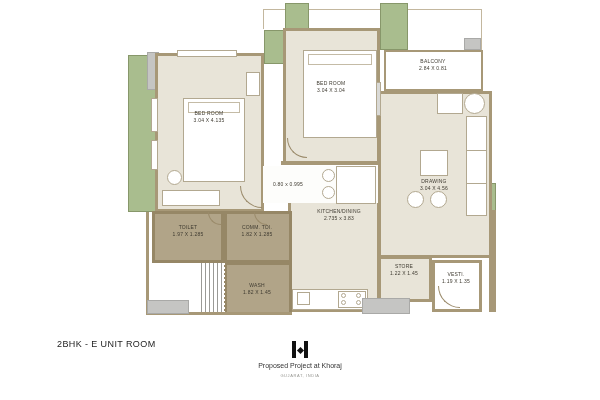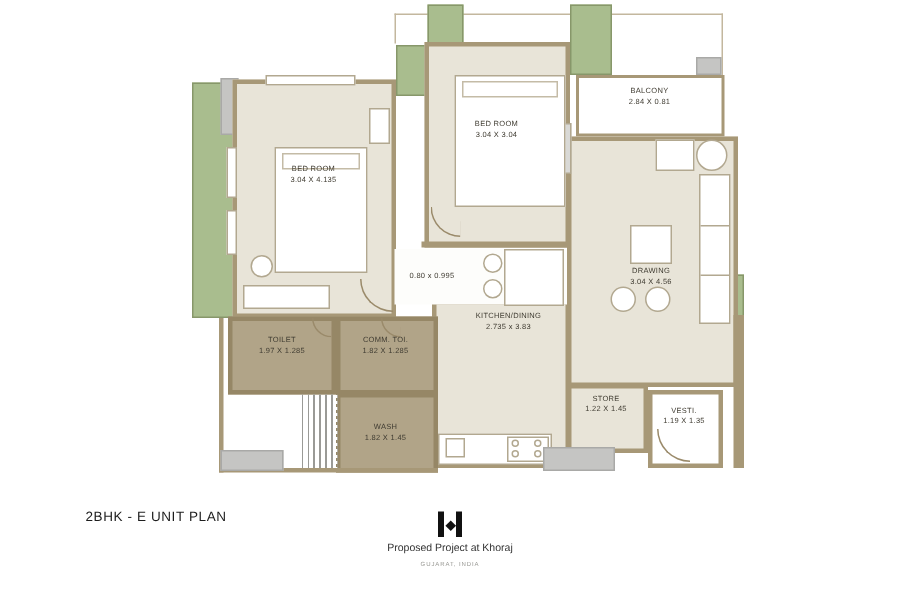--- a/index.html
+++ b/index.html
@@ -148,21 +148,21 @@
   <div class="rlabel" style="left:369px;top:263px;width:70px;">
     <span>STORE</span>
     <span>1.22 X 1.45</span>
   </div>
   <div class="rlabel" style="left:421px;top:271px;width:70px;">
     <span>VESTI.</span>
     <span>1.19 X 1.35</span>
   </div>
   <div class="dimlabel" style="left:253px;top:181px;width:70px;">0.80 x 0.995</div>
 
-  <div class="plan-title" style="left:57px;top:339px;">2BHK - E UNIT PLAN</div>
+  <div class="plan-title" style="left:57px;top:339px;">2BHK - E UNIT ROOM</div>
   <div class="abs" style="left:290px;top:341px;width:20px;height:18px;">
     <div class="logo-bar" style="left:2px;top:0;"></div>
     <div class="logo-bar" style="left:14px;top:0;"></div>
     <div class="logo-diamond" style="left:7.5px;top:6.5px;"></div>
   </div>
   <div class="proj-name" style="left:220px;top:362px;">Proposed Project at Khoraj</div>
   <div class="proj-loc" style="left:220px;top:373px;">GUJARAT, INDIA</div>
 
 </div>
 

